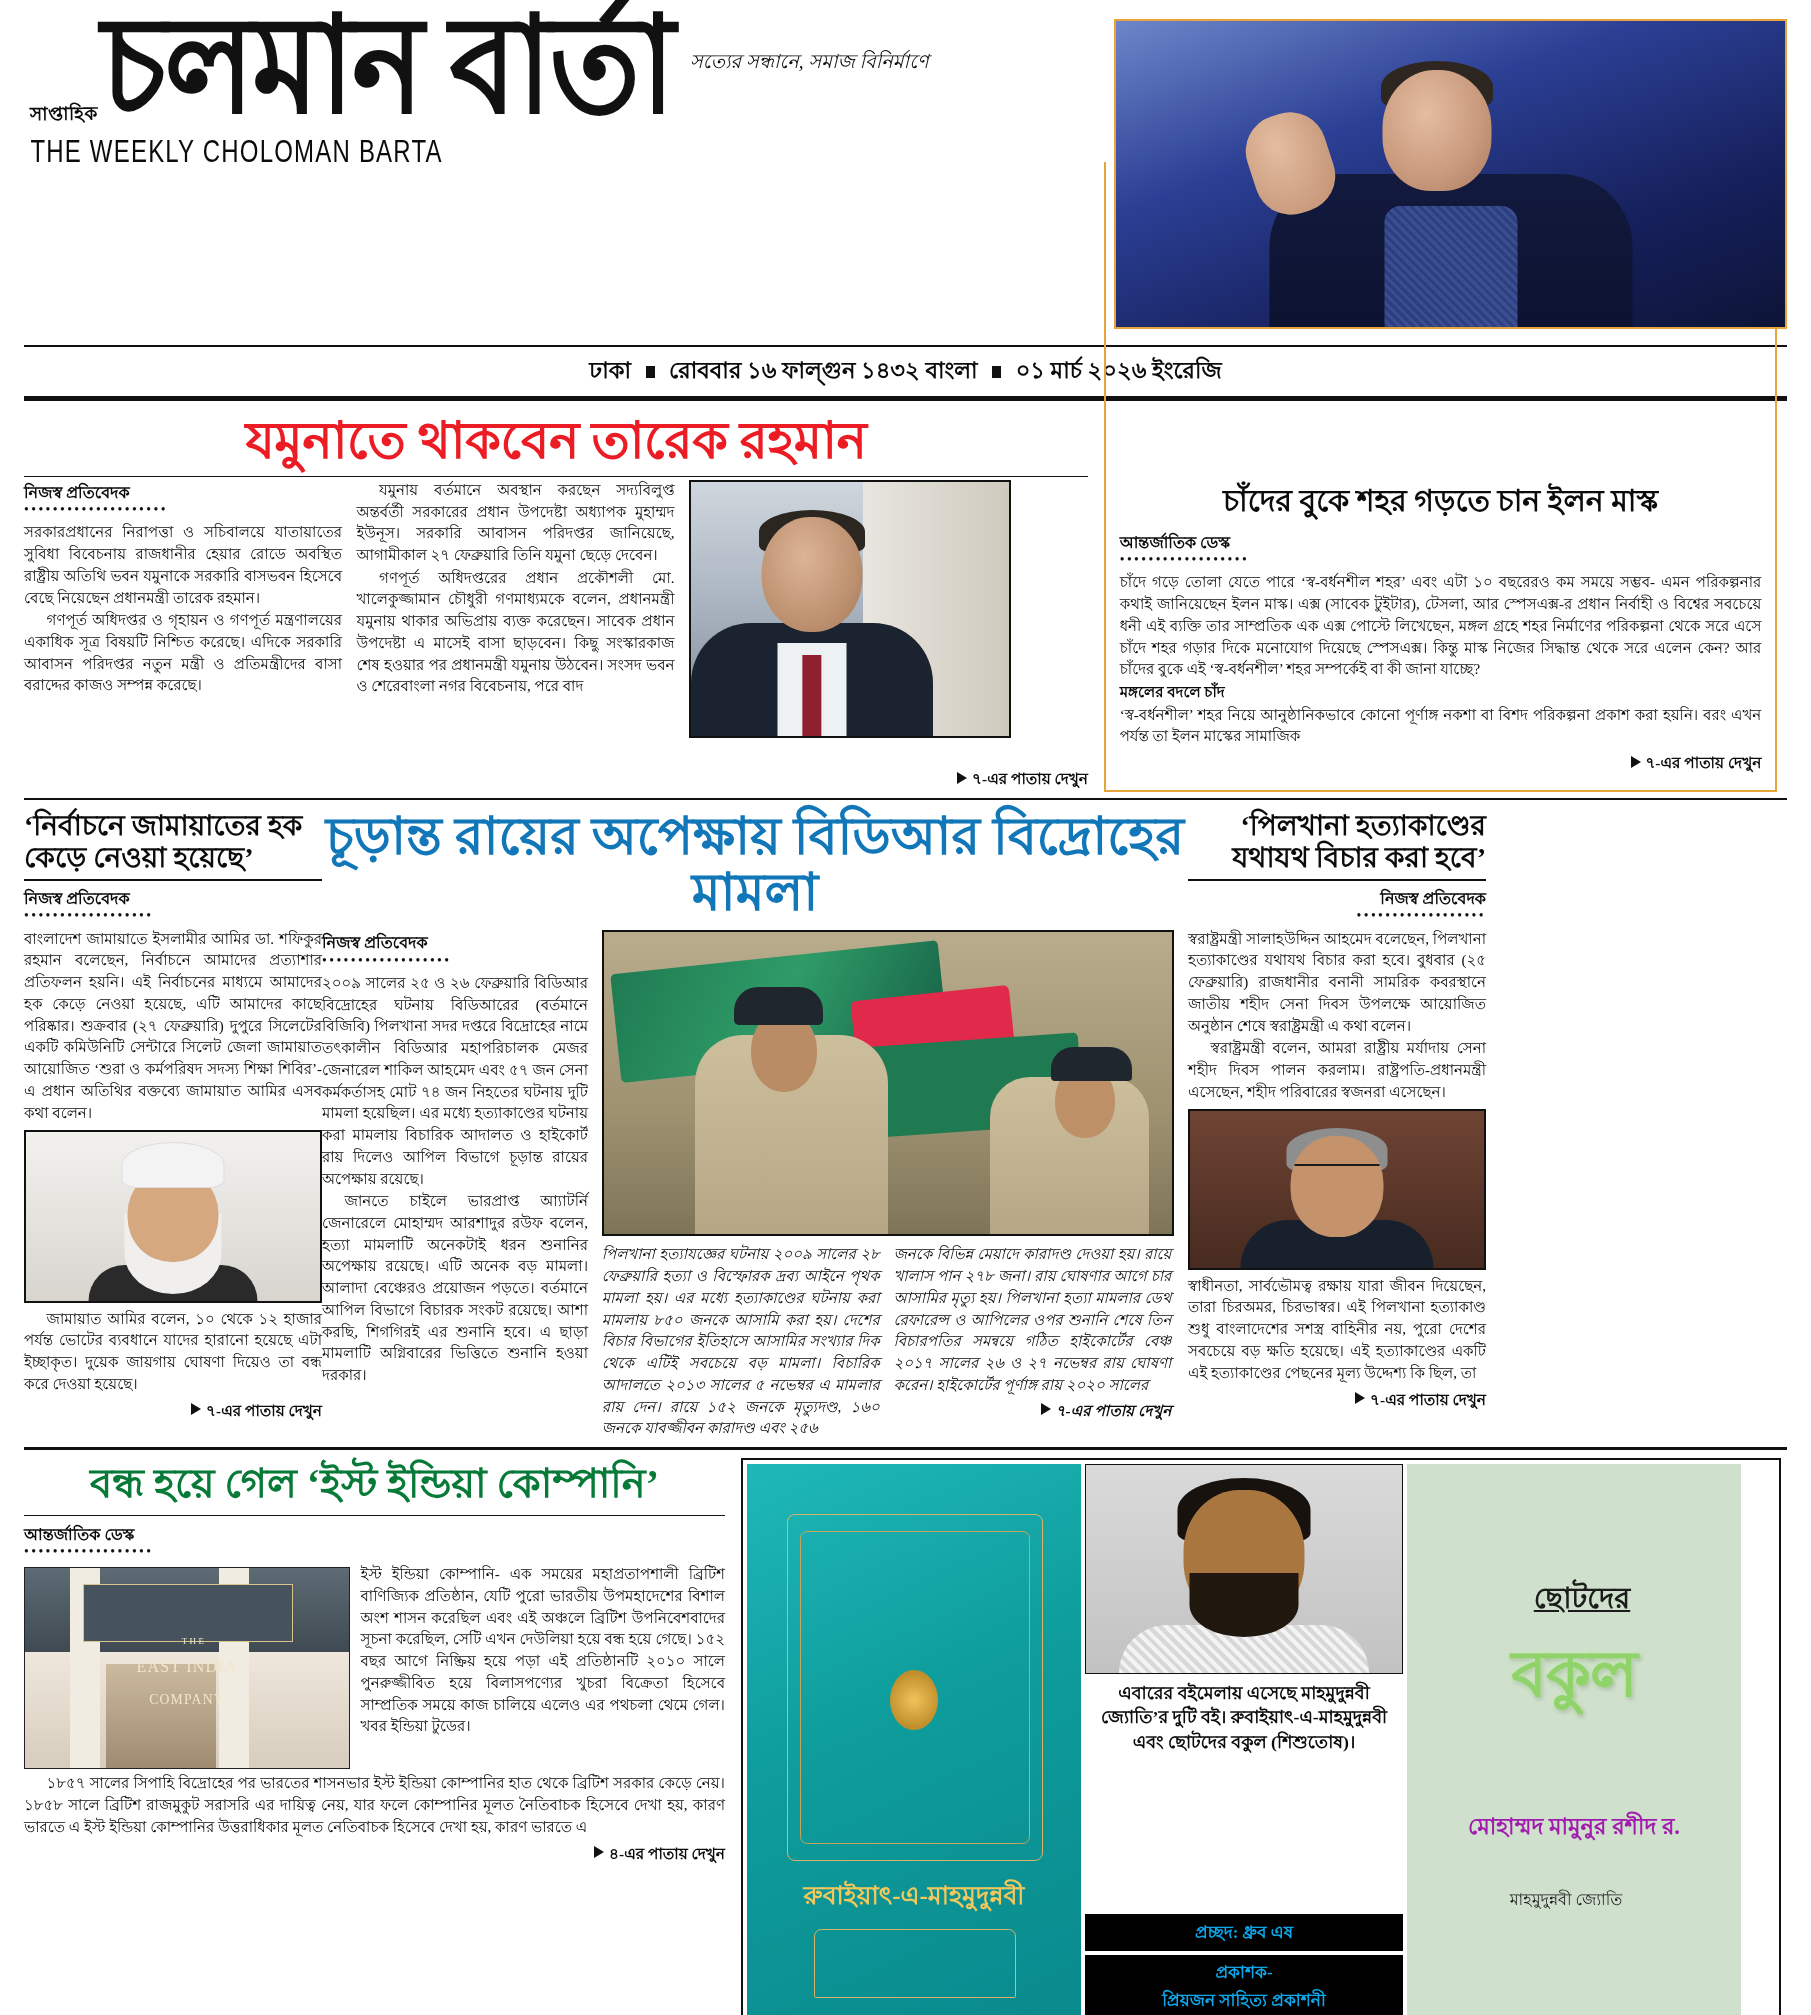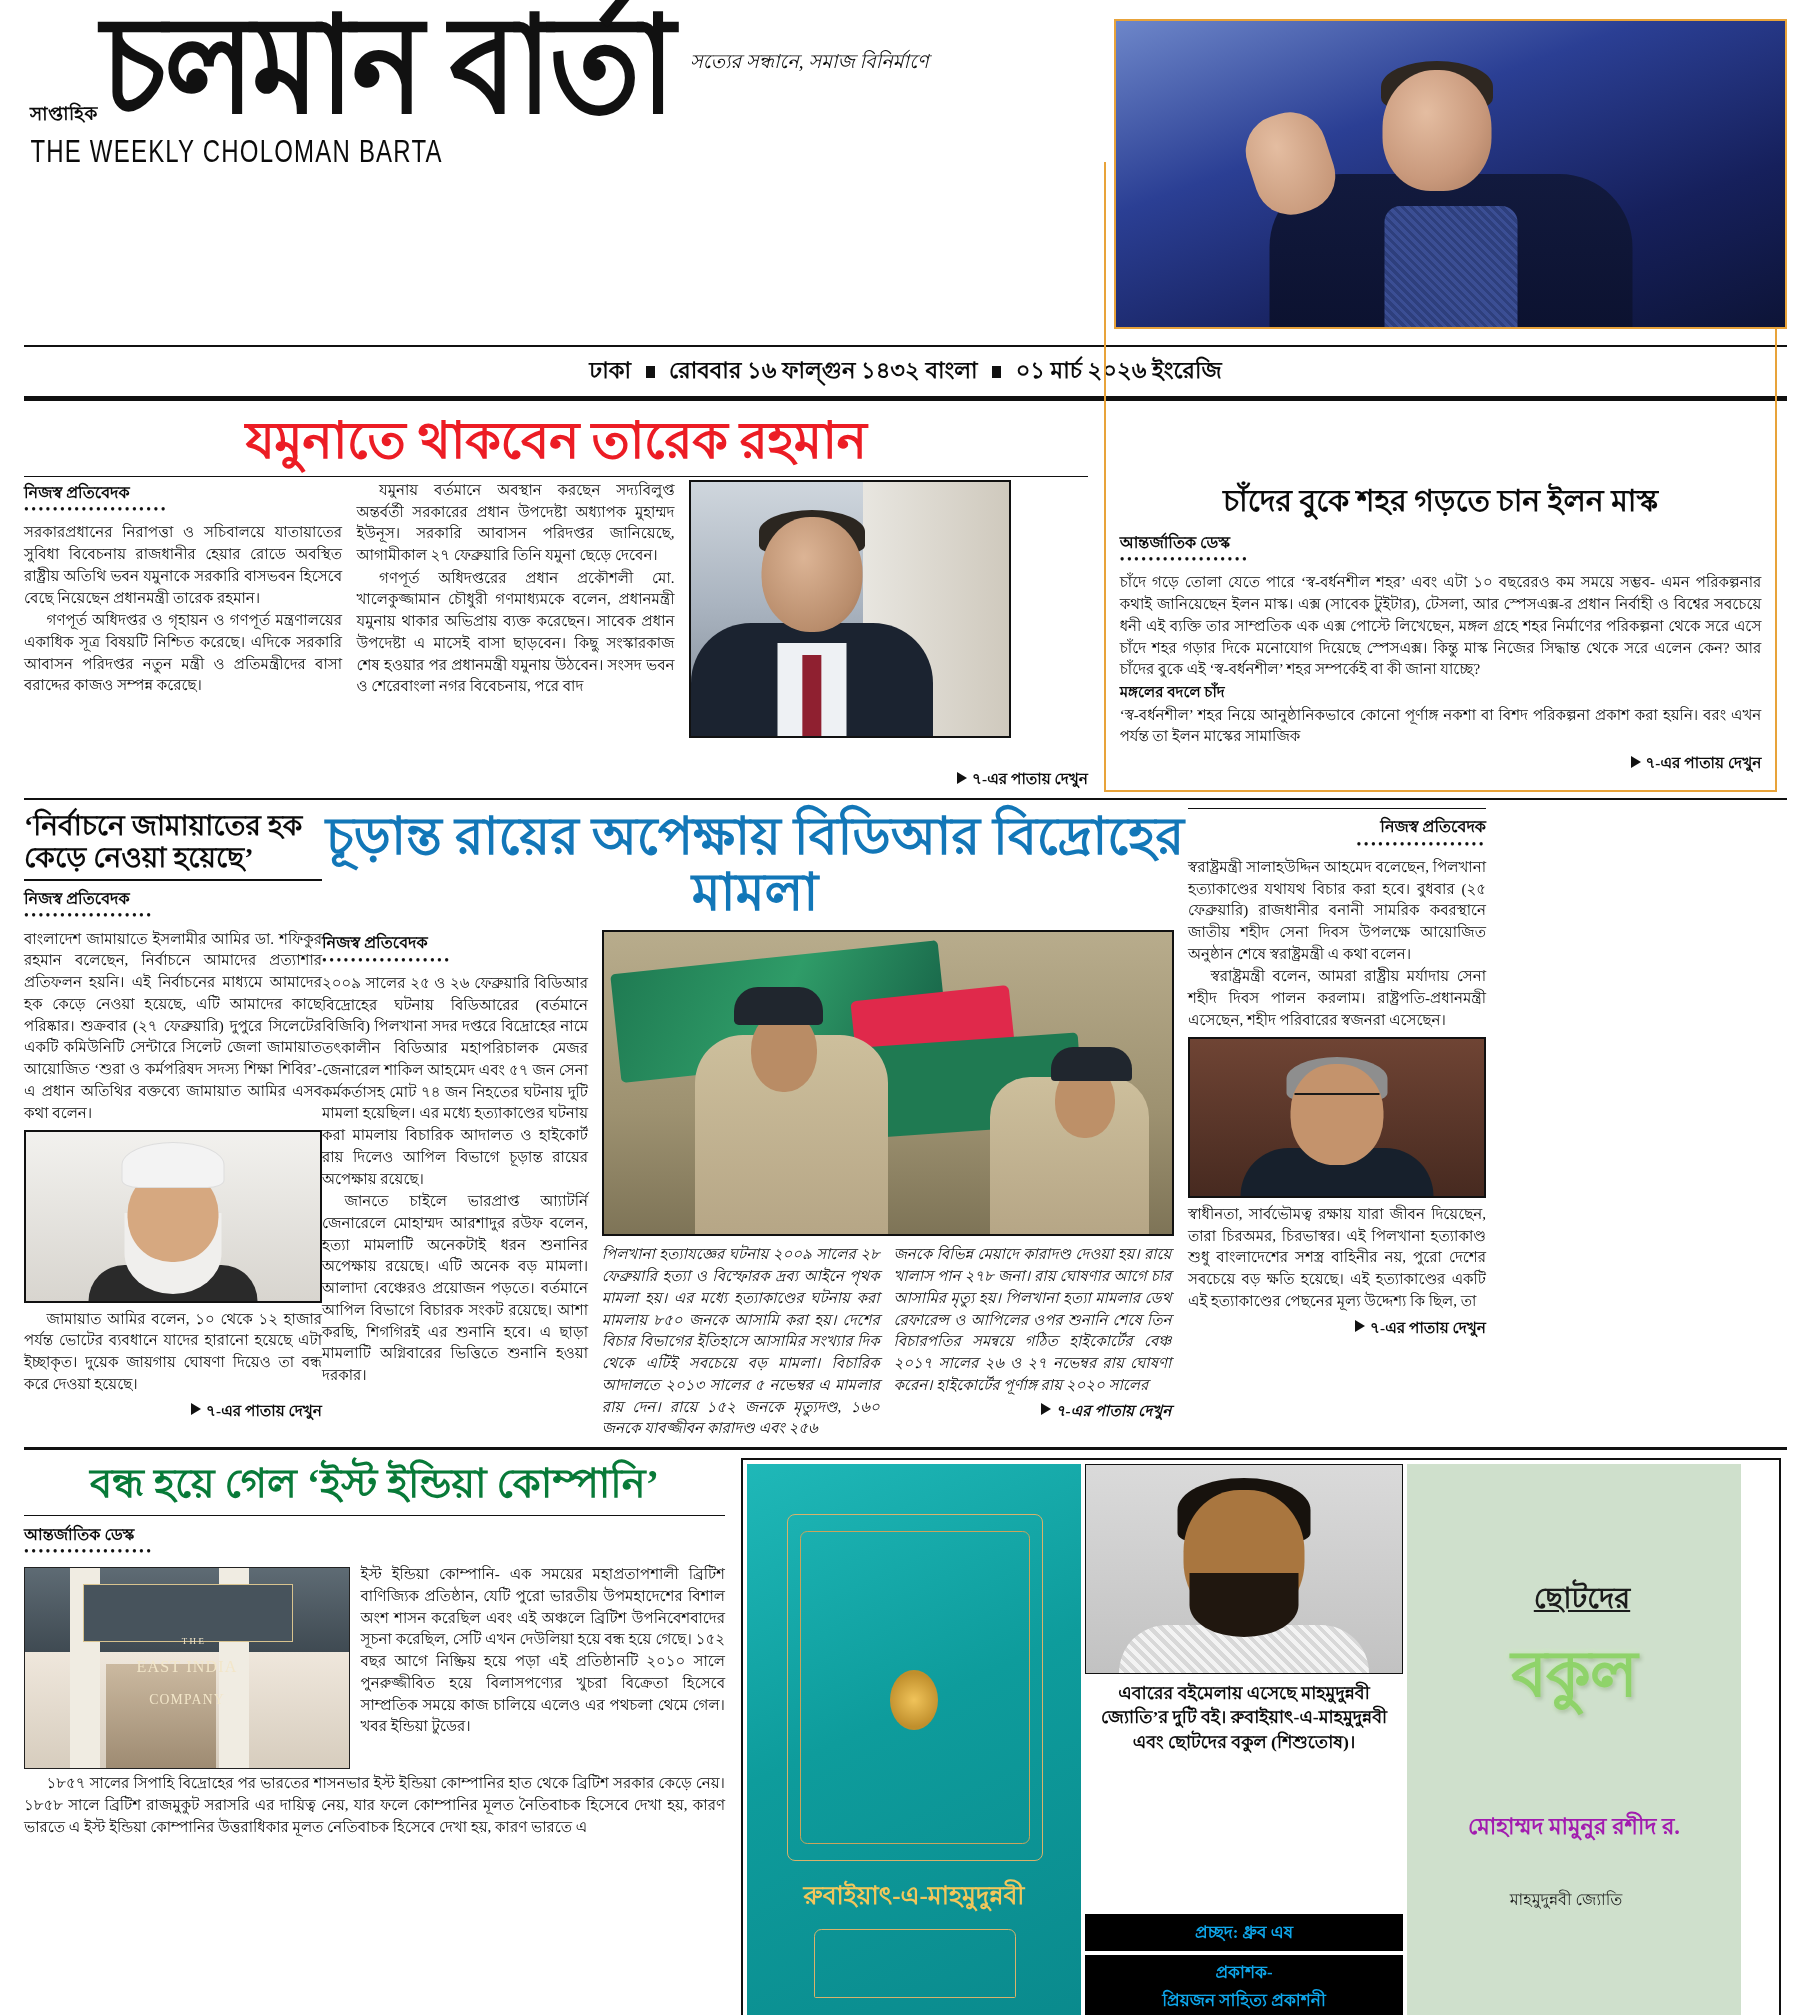--- a/index.html
+++ b/index.html
@@ -646,20 +646,21 @@
               <div class="jump">
                 <span class="tri"></span><span>৭-এর পাতায় দেখুন</span>
               </div>
             </div>
           </div>
         </div>
       </div>
     </div>
 
     <div class="band-right">
+      <div class="side-head">‘পিলখানা হত্যাকাণ্ডের যথাযথ বিচার করা হবে’</div>
       <div class="hr-thin" style="height:1.2px;"></div>
       <div class="byline" style="margin-top:5.6px;text-align:right;">নিজস্ব প্রতিবেদক</div>
       <div class="byline-dots" style="text-align:right;">••••••••••••••••••</div>
       <div class="body-text">
         <p class="noindent">স্বরাষ্ট্রমন্ত্রী সালাহউদ্দিন আহমেদ বলেছেন, পিলখানা হত্যাকাণ্ডের যথাযথ বিচার করা হবে। বুধবার (২৫ ফেব্রুয়ারি) রাজধানীর বনানী সামরিক কবরস্থানে জাতীয় শহীদ সেনা দিবস উপলক্ষে আয়োজিত অনুষ্ঠান শেষে স্বরাষ্ট্রমন্ত্রী এ কথা বলেন।</p>
         <p>স্বরাষ্ট্রমন্ত্রী বলেন, আমরা রাষ্ট্রীয় মর্যাদায় সেনা শহীদ দিবস পালন করলাম। রাষ্ট্রপতি-প্রধানমন্ত্রী এসেছেন, শহীদ পরিবারের স্বজনরা এসেছেন।</p>
       </div>
       <div class="portrait minister" style="margin:5.6px 0 5.6px;">
         <div class="torso"></div>
         <div class="hair"></div>
@@ -694,20 +695,23 @@
         <div class="sign-t2">EAST INDIA</div>
         <div class="sign-t3">COMPANY</div>
       </div>
 
       <div class="body-text">
         <p class="noindent">ইস্ট ইন্ডিয়া কোম্পানি- এক সময়ের মহাপ্রতাপশালী ব্রিটিশ বাণিজ্যিক প্রতিষ্ঠান, যেটি পুরো ভারতীয় উপমহাদেশের বিশাল অংশ শাসন করেছিল এবং এই অঞ্চলে ব্রিটিশ উপনিবেশবাদের সূচনা করেছিল, সেটি এখন দেউলিয়া হয়ে বন্ধ হয়ে গেছে। ১৫২ বছর আগে নিষ্ক্রিয় হয়ে পড়া এই প্রতিষ্ঠানটি ২০১০ সালে পুনরুজ্জীবিত হয়ে বিলাসপণ্যের খুচরা বিক্রেতা হিসেবে সাম্প্রতিক সময়ে কাজ চালিয়ে এলেও এর পথচলা থেমে গেল। খবর ইন্ডিয়া টুডের।</p>
       </div>
       <div style="clear:both;"></div>
       <div class="body-text">
         <p>১৮৫৭ সালের সিপাহি বিদ্রোহের পর ভারতের শাসনভার ইস্ট ইন্ডিয়া কোম্পানির হাত থেকে ব্রিটিশ সরকার কেড়ে নেয়। ১৮৫৮ সালে ব্রিটিশ রাজমুকুট সরাসরি এর দায়িত্ব নেয়, যার ফলে কোম্পানির মূলত নৈতিবাচক হিসেবে দেখা হয়, কারণ ভারতে এ ইস্ট ইন্ডিয়া কোম্পানির উত্তরাধিকার মূলত নেতিবাচক হিসেবে দেখা হয়, কারণ ভারতে এ</p>
+      </div>
+      <div class="jump">
+        <span class="tri"></span><span>৪-এর পাতায় দেখুন</span>
       </div>
     </div>
 
     <div class="bottom-right">
       <div class="bookad">
         <div class="bookad-row">
 
           <div class="book-left">
             <div class="frame"></div>
             <div class="frame2"></div>

